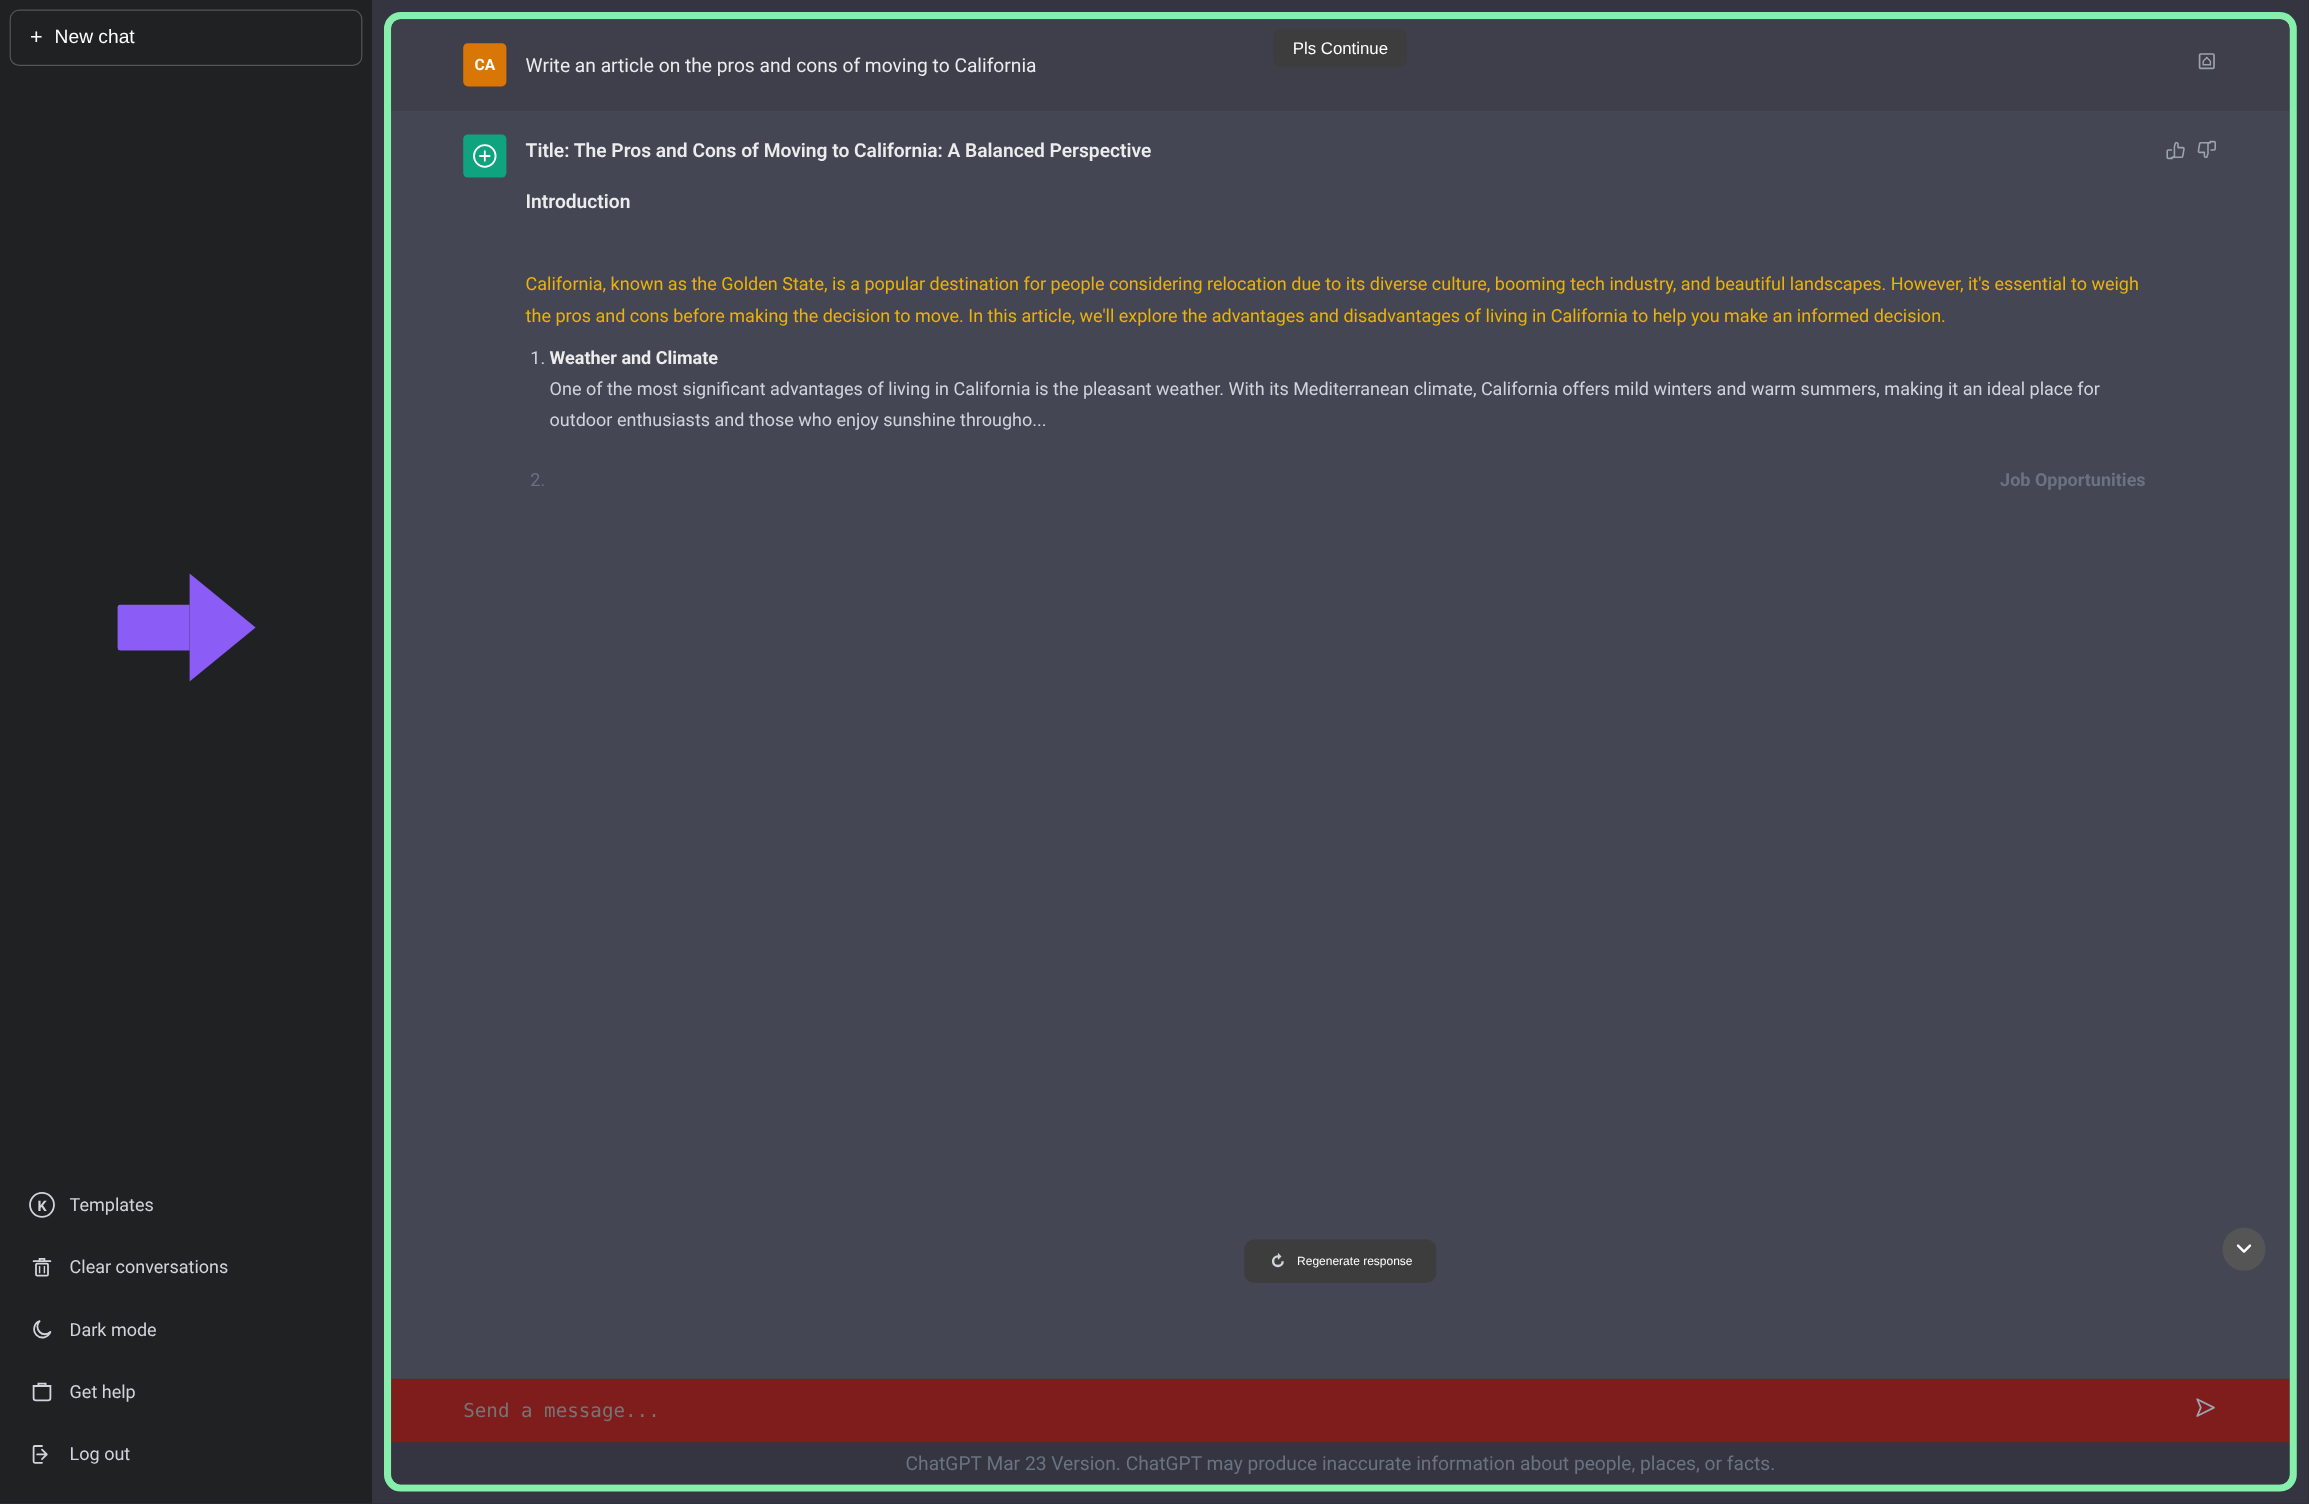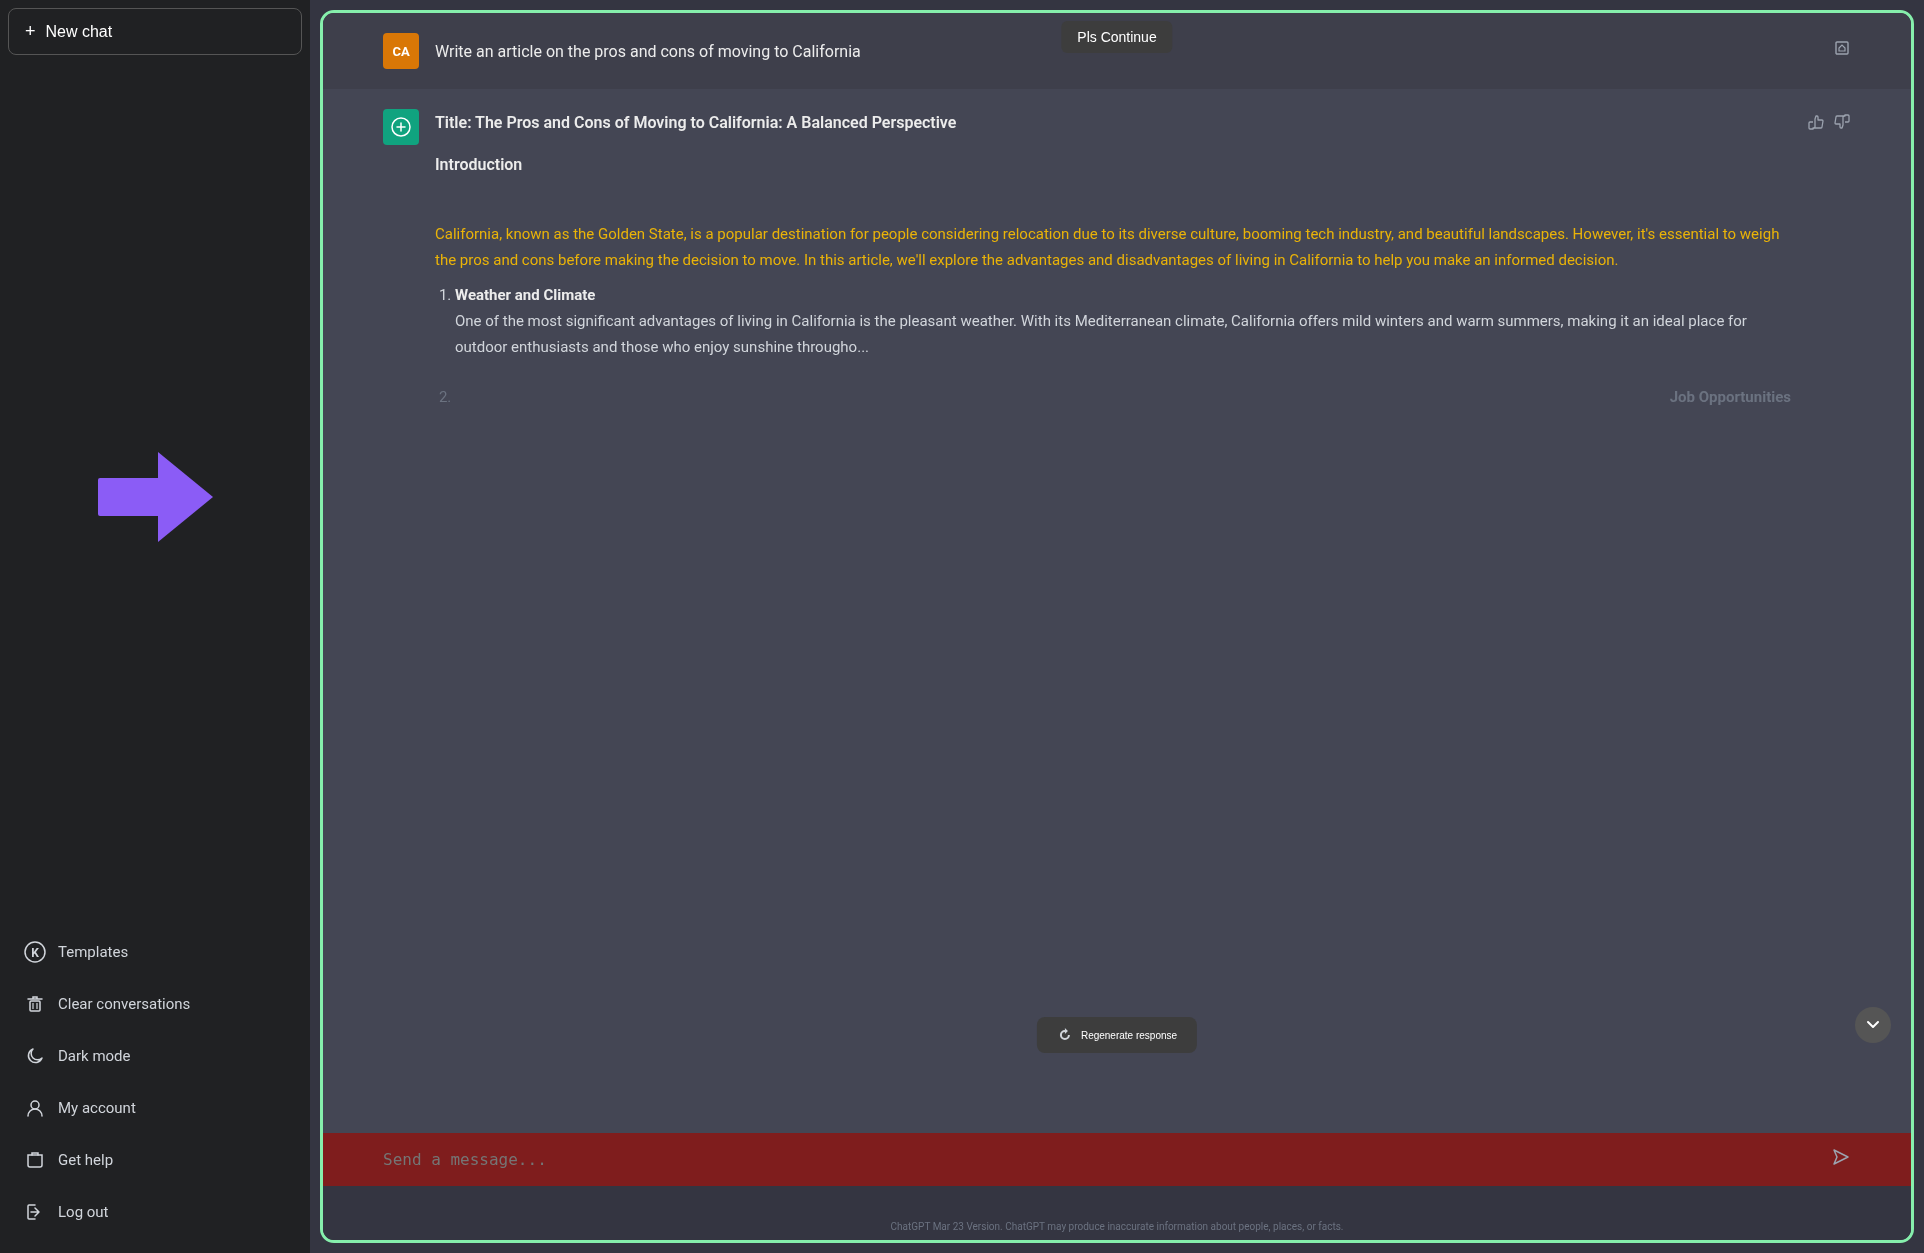--- a/index.html
+++ b/index.html
@@ -76,21 +76,21 @@
     .main {
       flex: 1;
       background: #343541;
       display: flex;
       flex-direction: column;
       position: relative;
       padding: 10px;
     }
 
     .chat-container {
-      border: 3px solid #86efac;
+      border: 6px solid #86efac;
       border-radius: 14px;
       flex: 1;
       display: flex;
       flex-direction: column;
       overflow: hidden;
       position: relative;
       background: #343541;
     }
 
     
@@ -279,24 +279,23 @@
       justify-content: center;
       cursor: pointer;
       color: #fff;
       z-index: 10;
     }
 
     
     .footer-disclaimer {
       background: #343541;
       text-align: center;
-      font-size: 10px;
+      font-size: 16px;
       color: #6b7280;
       padding: 8px;
-      margin-top: 27px;
     }
   </style>
 </head>
 <body>
 
 <div class="sidebar">
 
   <button class="new-chat-btn">
     <span style="font-size:18px;">+</span>
     <span>New chat</span>
@@ -336,29 +335,20 @@
 
     <div class="sidebar-item">
       <span class="sidebar-icon">
         <svg width="20" height="20" viewBox="0 0 20 20" fill="none" xmlns="http://www.w3.org/2000/svg">
           <path d="M17 12A7 7 0 1 1 8 3a5 5 0 0 0 9 9z" stroke="#d1d5db" stroke-width="1.5" stroke-linejoin="round"></path>
         </svg>
       </span>
       <span>Dark mode</span>
     </div>
 
-    <div class="sidebar-item">
-      <span class="sidebar-icon">
-        <svg width="20" height="20" viewBox="0 0 20 20" fill="none" xmlns="http://www.w3.org/2000/svg">
-          <circle cx="10" cy="7" r="4" stroke="#d1d5db" stroke-width="1.5"></circle>
-          <path d="M3 18c0-3.866 3.134-7 7-7s7 3.134 7 7" stroke="#d1d5db" stroke-width="1.5" stroke-linecap="round"></path>
-        </svg>
-      </span>
-      <span>My account</span>
-    </div>
 
     <div class="sidebar-item">
       <span class="sidebar-icon">
         <svg width="20" height="20" viewBox="0 0 20 20" fill="none" xmlns="http://www.w3.org/2000/svg">
           <path d="M3 5h14v10a2 2 0 0 1-2 2H5a2 2 0 0 1-2-2V5z" stroke="#d1d5db" stroke-width="1.5"></path>
           <path d="M7 5V3h6v2" stroke="#d1d5db" stroke-width="1.5" stroke-linecap="round"></path>
         </svg>
       </span>
       <span>Get help</span>
     </div>

